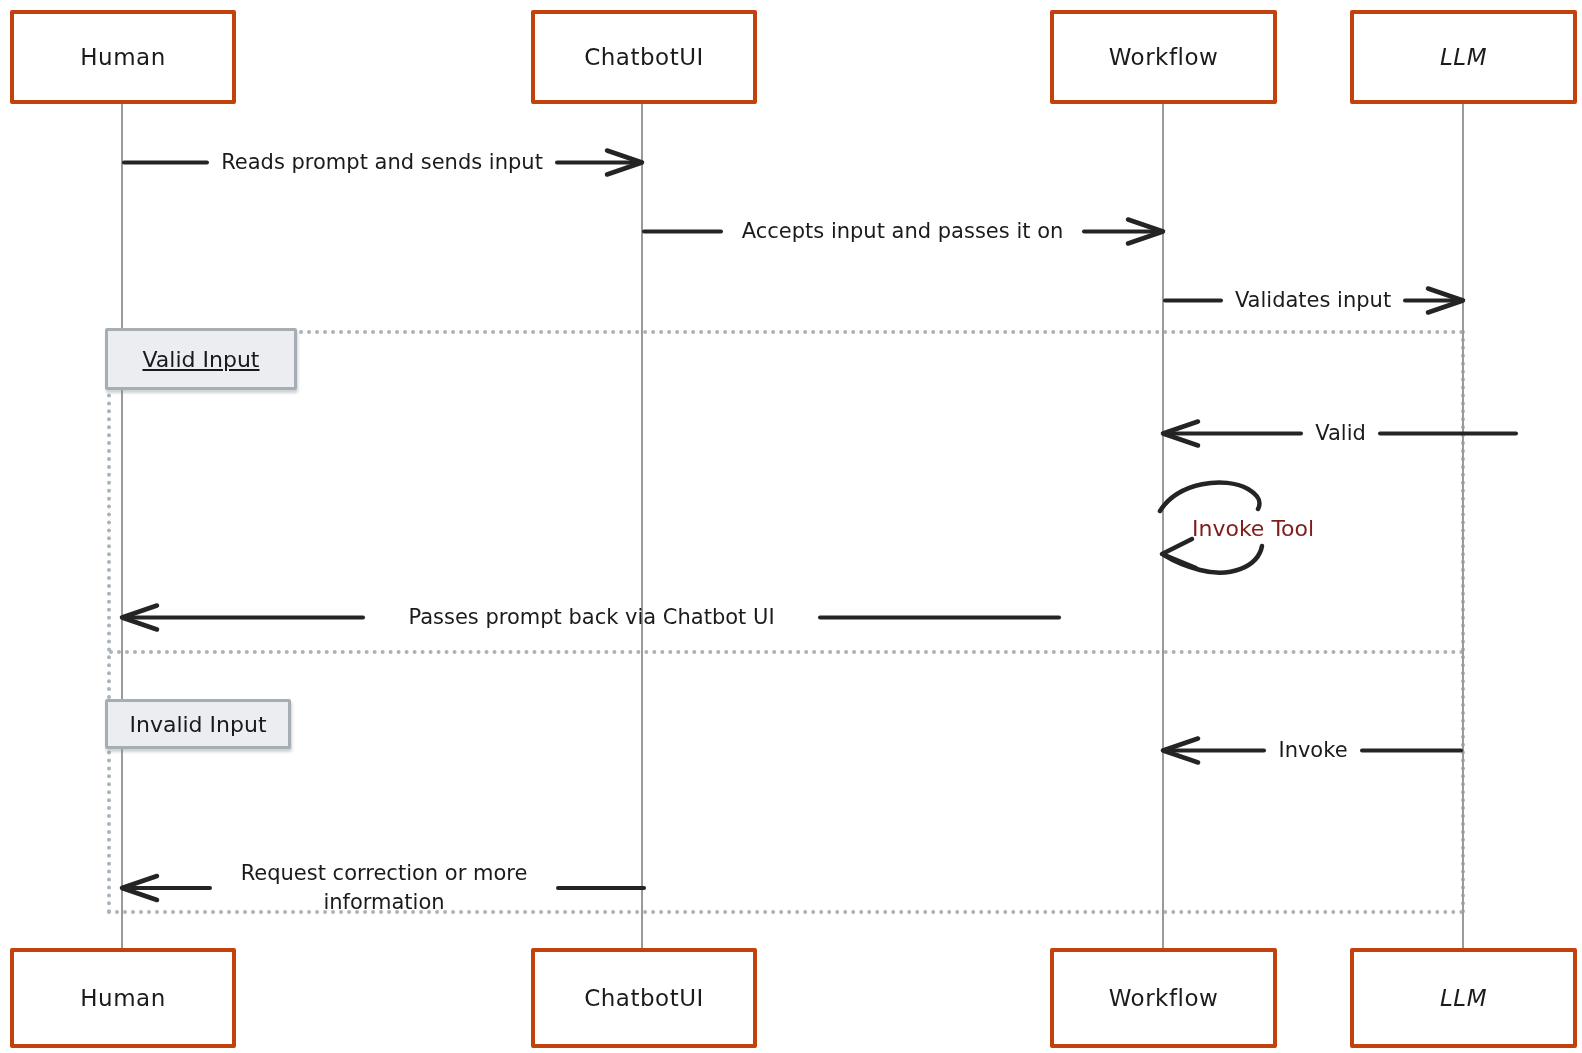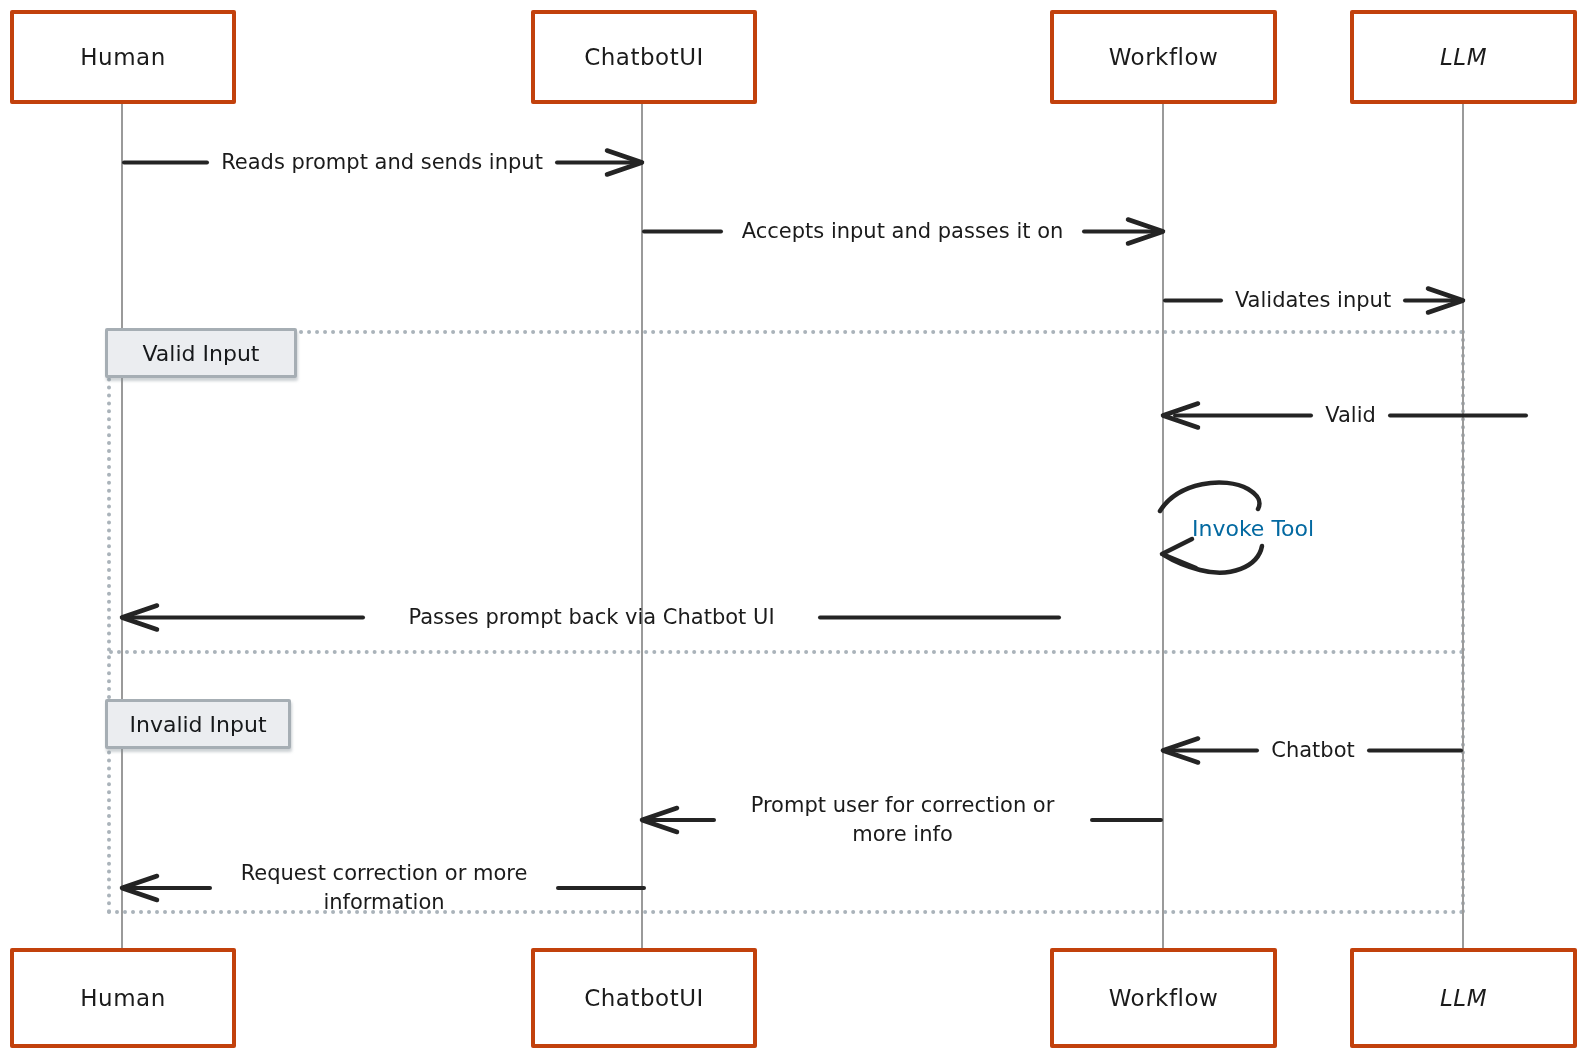--- a/index.html
+++ b/index.html
@@ -46,37 +46,37 @@
     color:#1b1b1b;white-space:nowrap;
   }
   .msg .lbl.wrap{white-space:normal;}
   .ah{position:absolute;top:50%;transform:translateY(-50%);z-index:4;}
   .ah.r{right:-5px;}
   .ah.l{left:-5px;}
 
   
   .self-loop{position:absolute;z-index:3;}
   .self-loop-label{
-    position:absolute;transform:translateY(-50%);font-size:22px;color:#0369a1;
+    position:absolute;transform:translateY(-50%);font-size:22px;color:#7f1d1d;
     white-space:nowrap;z-index:3;
   }
 </style>
 </head>
 <body>
 
 <div class="canvas">
 
   <div class="lifeline" style="left:121px;"></div>
   <div class="lifeline" style="left:641px;"></div>
   <div class="lifeline" style="left:1162px;"></div>
   <div class="lifeline" style="left:1462px;"></div>
 
   <div class="alt-frame"></div>
   <div class="alt-divider"></div>
-  <div class="section-label" style="left:105px;top:328px;width:192px;height:50px;">
+  <div class="section-label" style="left:105px;top:328px;width:192px;height:62px;text-decoration:underline;">
     <span>Valid Input</span>
   </div>
   <div class="section-label" style="left:105px;top:651px;width:186px;height:50px;margin-top:48px;">
     <span>Invalid Input</span>
   </div>
 
   <div class="msg" style="left:122px;top:162px;width:520px;">
     <div class="seg"></div>
     <div class="lbl">Reads prompt and sends input</div>
     <div class="seg"></div>
@@ -96,21 +96,21 @@
 
   <div class="msg" style="left:1163px;top:300px;width:300px;">
     <div class="seg"></div>
     <div class="lbl">Validates input</div>
     <div class="seg"></div>
     <svg class="ah r" width="48" height="34" viewBox="0 0 48 34">
       <path d="M8 5 L43 17 L8 29" fill="none" stroke="#242424" stroke-width="4.5" stroke-linecap="round" stroke-linejoin="round"></path>
     </svg>
   </div>
 
-  <div class="msg" style="left:1163px;top:415px;width:355px;padding-left:10px;">
+  <div class="msg" style="left:1163px;top:433px;width:355px;">
     <div class="seg"></div>
     <div class="lbl">Valid</div>
     <div class="seg"></div>
     <svg class="ah l" width="48" height="34" viewBox="0 0 48 34">
       <path d="M40 5 L5 17 L40 29" fill="none" stroke="#242424" stroke-width="4.5" stroke-linecap="round" stroke-linejoin="round"></path>
     </svg>
   </div>
 
   <svg class="self-loop" style="left:1140px;top:470px;" width="150" height="120" viewBox="0 0 150 120">
     <path d="M20 41 C 38 12, 85 6, 108 19 C 118 25, 122 31, 118 39" fill="none" stroke="#242424" stroke-width="4.5" stroke-linecap="round"></path>
@@ -123,35 +123,27 @@
     <div class="seg"></div>
     <div class="lbl">Passes prompt back via Chatbot UI</div>
     <div class="seg"></div>
     <svg class="ah l" width="48" height="34" viewBox="0 0 48 34">
       <path d="M40 5 L5 17 L40 29" fill="none" stroke="#242424" stroke-width="4.5" stroke-linecap="round" stroke-linejoin="round"></path>
     </svg>
   </div>
 
   <div class="msg" style="left:1163px;top:750px;width:300px;">
     <div class="seg"></div>
-    <div class="lbl">Chatbot</div>
+    <div class="lbl">Invoke</div>
     <div class="seg"></div>
     <svg class="ah l" width="48" height="34" viewBox="0 0 48 34">
       <path d="M40 5 L5 17 L40 29" fill="none" stroke="#242424" stroke-width="4.5" stroke-linecap="round" stroke-linejoin="round"></path>
     </svg>
   </div>
 
-  <div class="msg" style="left:642px;top:820px;width:521px;">
-    <div class="seg"></div>
-    <div class="lbl wrap" style="width:350px;">Prompt user for correction or more info</div>
-    <div class="seg"></div>
-    <svg class="ah l" width="48" height="34" viewBox="0 0 48 34">
-      <path d="M40 5 L5 17 L40 29" fill="none" stroke="#242424" stroke-width="4.5" stroke-linecap="round" stroke-linejoin="round"></path>
-    </svg>
-  </div>
 
   <div class="msg" style="left:122px;top:888px;width:524px;">
     <div class="seg"></div>
     <div class="lbl wrap" style="width:320px;">Request correction or more information</div>
     <div class="seg"></div>
     <svg class="ah l" width="48" height="34" viewBox="0 0 48 34">
       <path d="M40 5 L5 17 L40 29" fill="none" stroke="#242424" stroke-width="4.5" stroke-linecap="round" stroke-linejoin="round"></path>
     </svg>
   </div>
 

